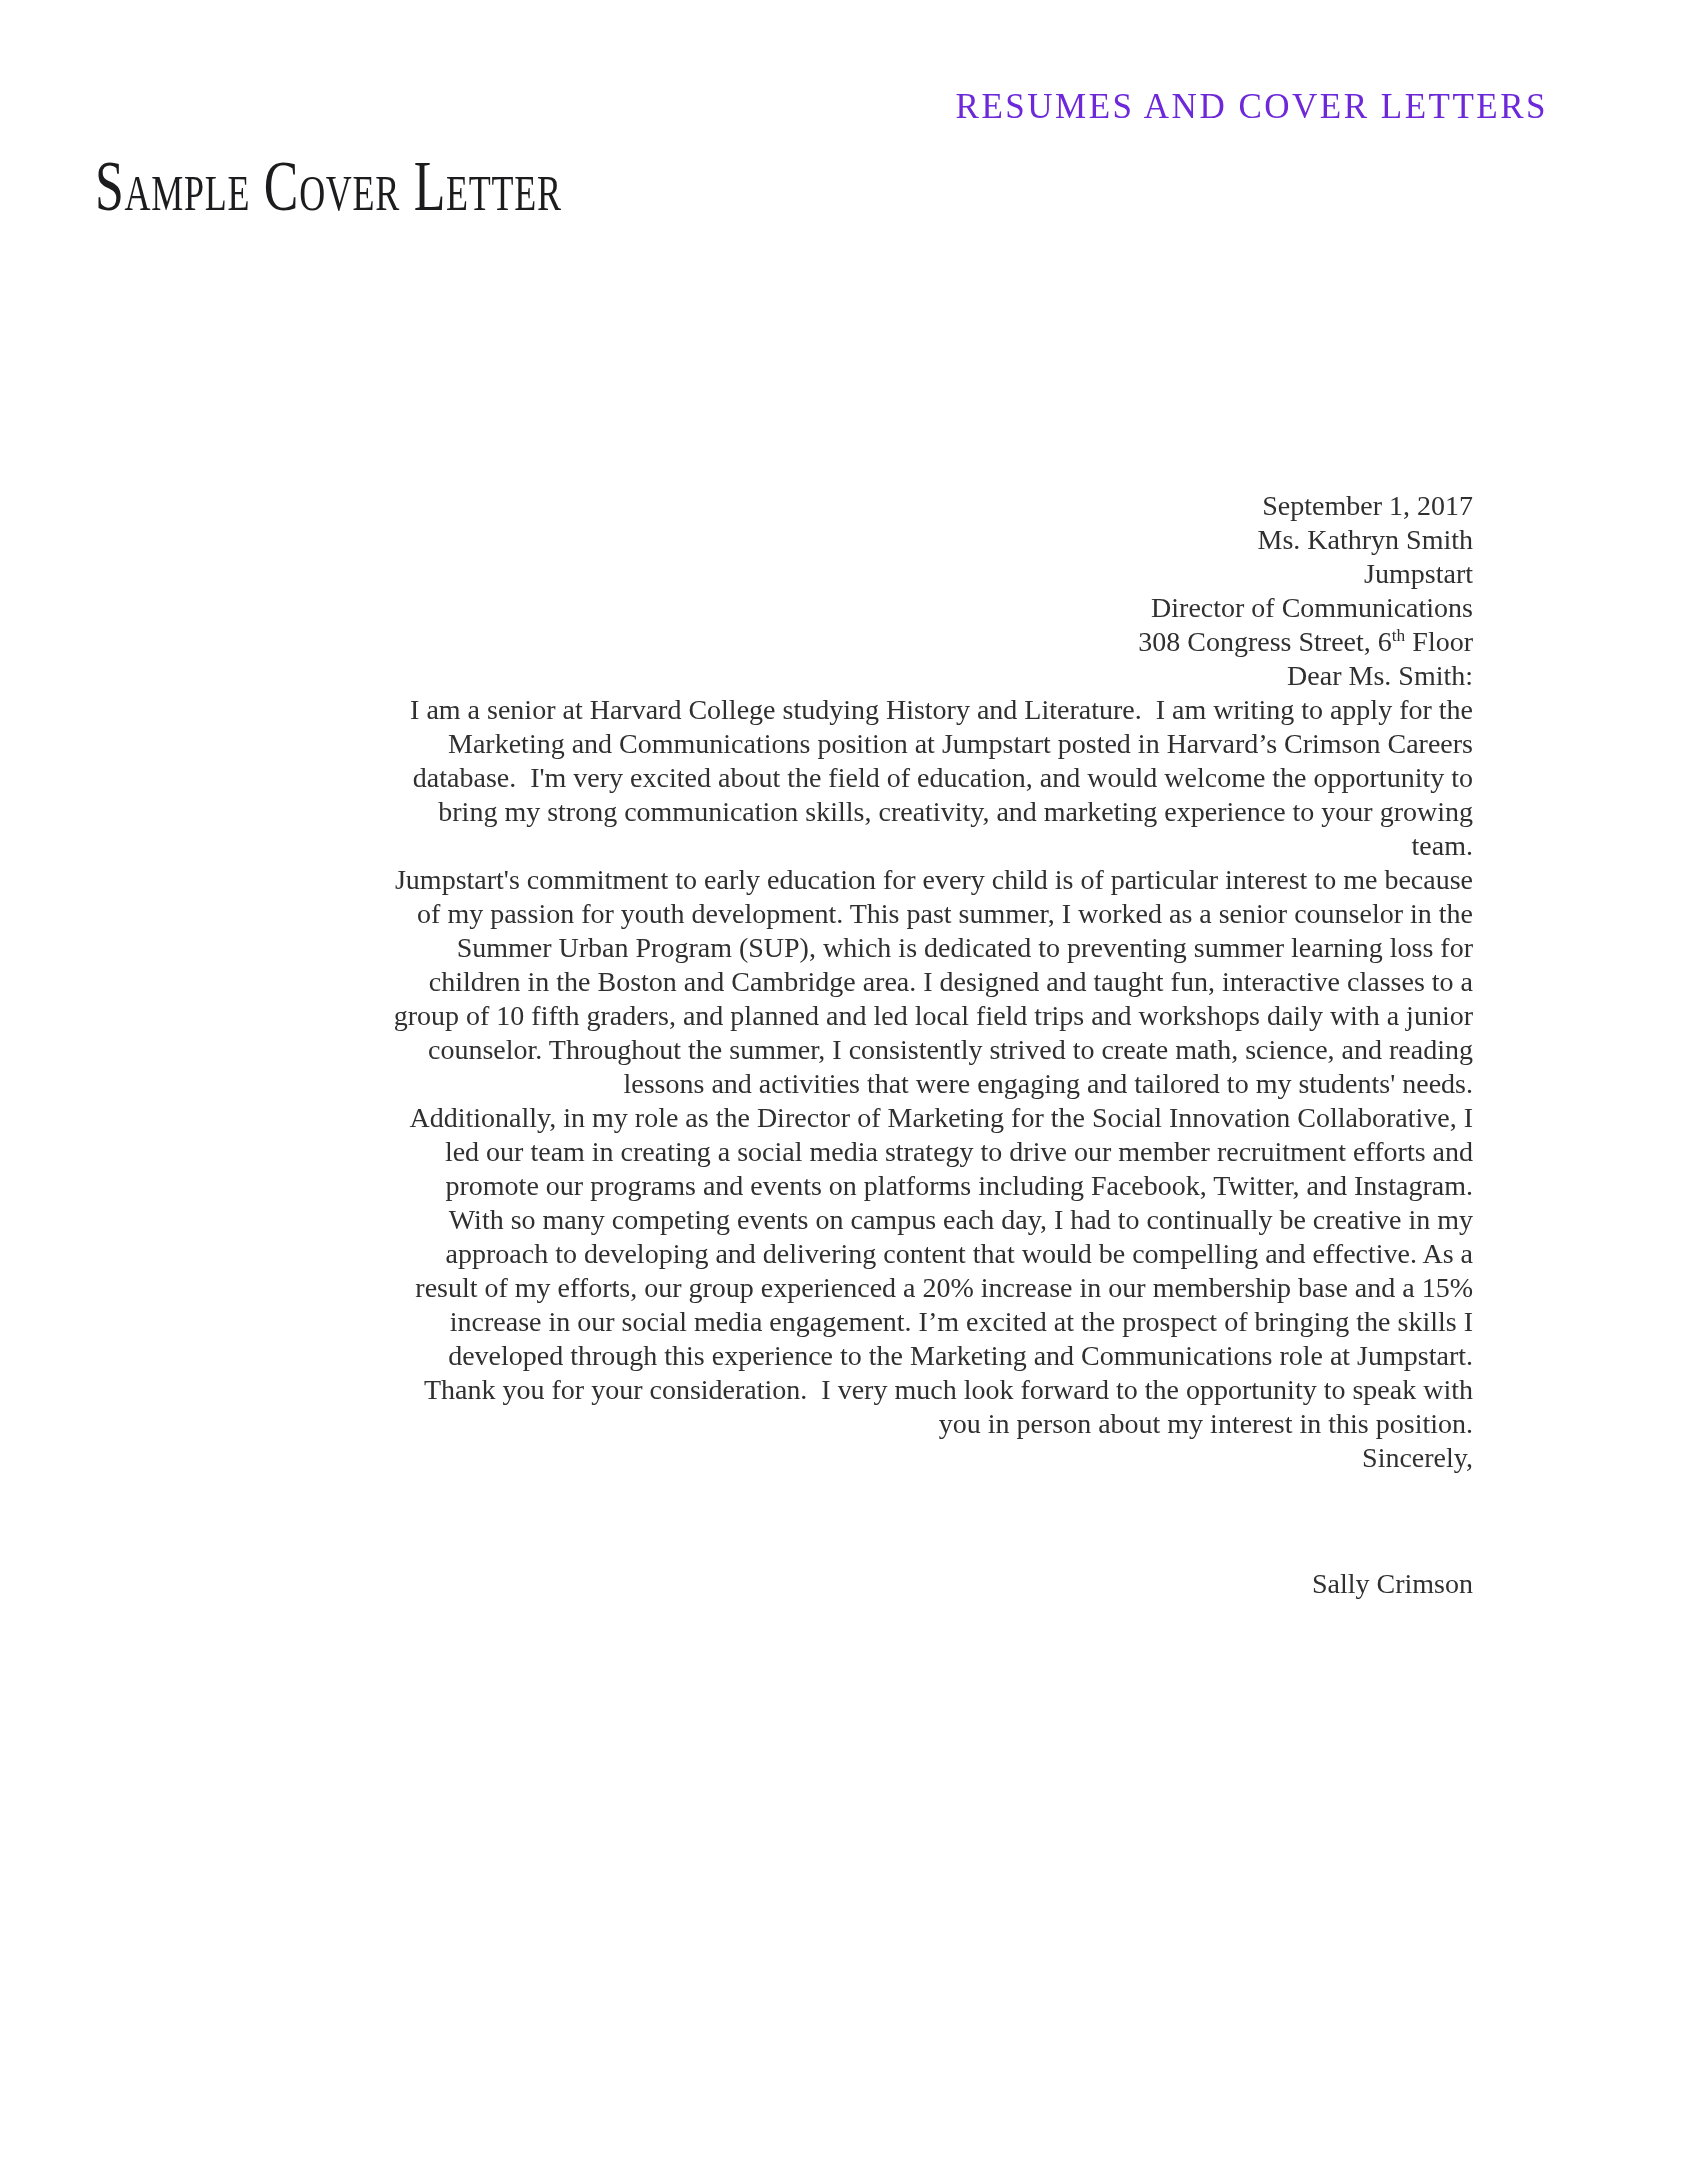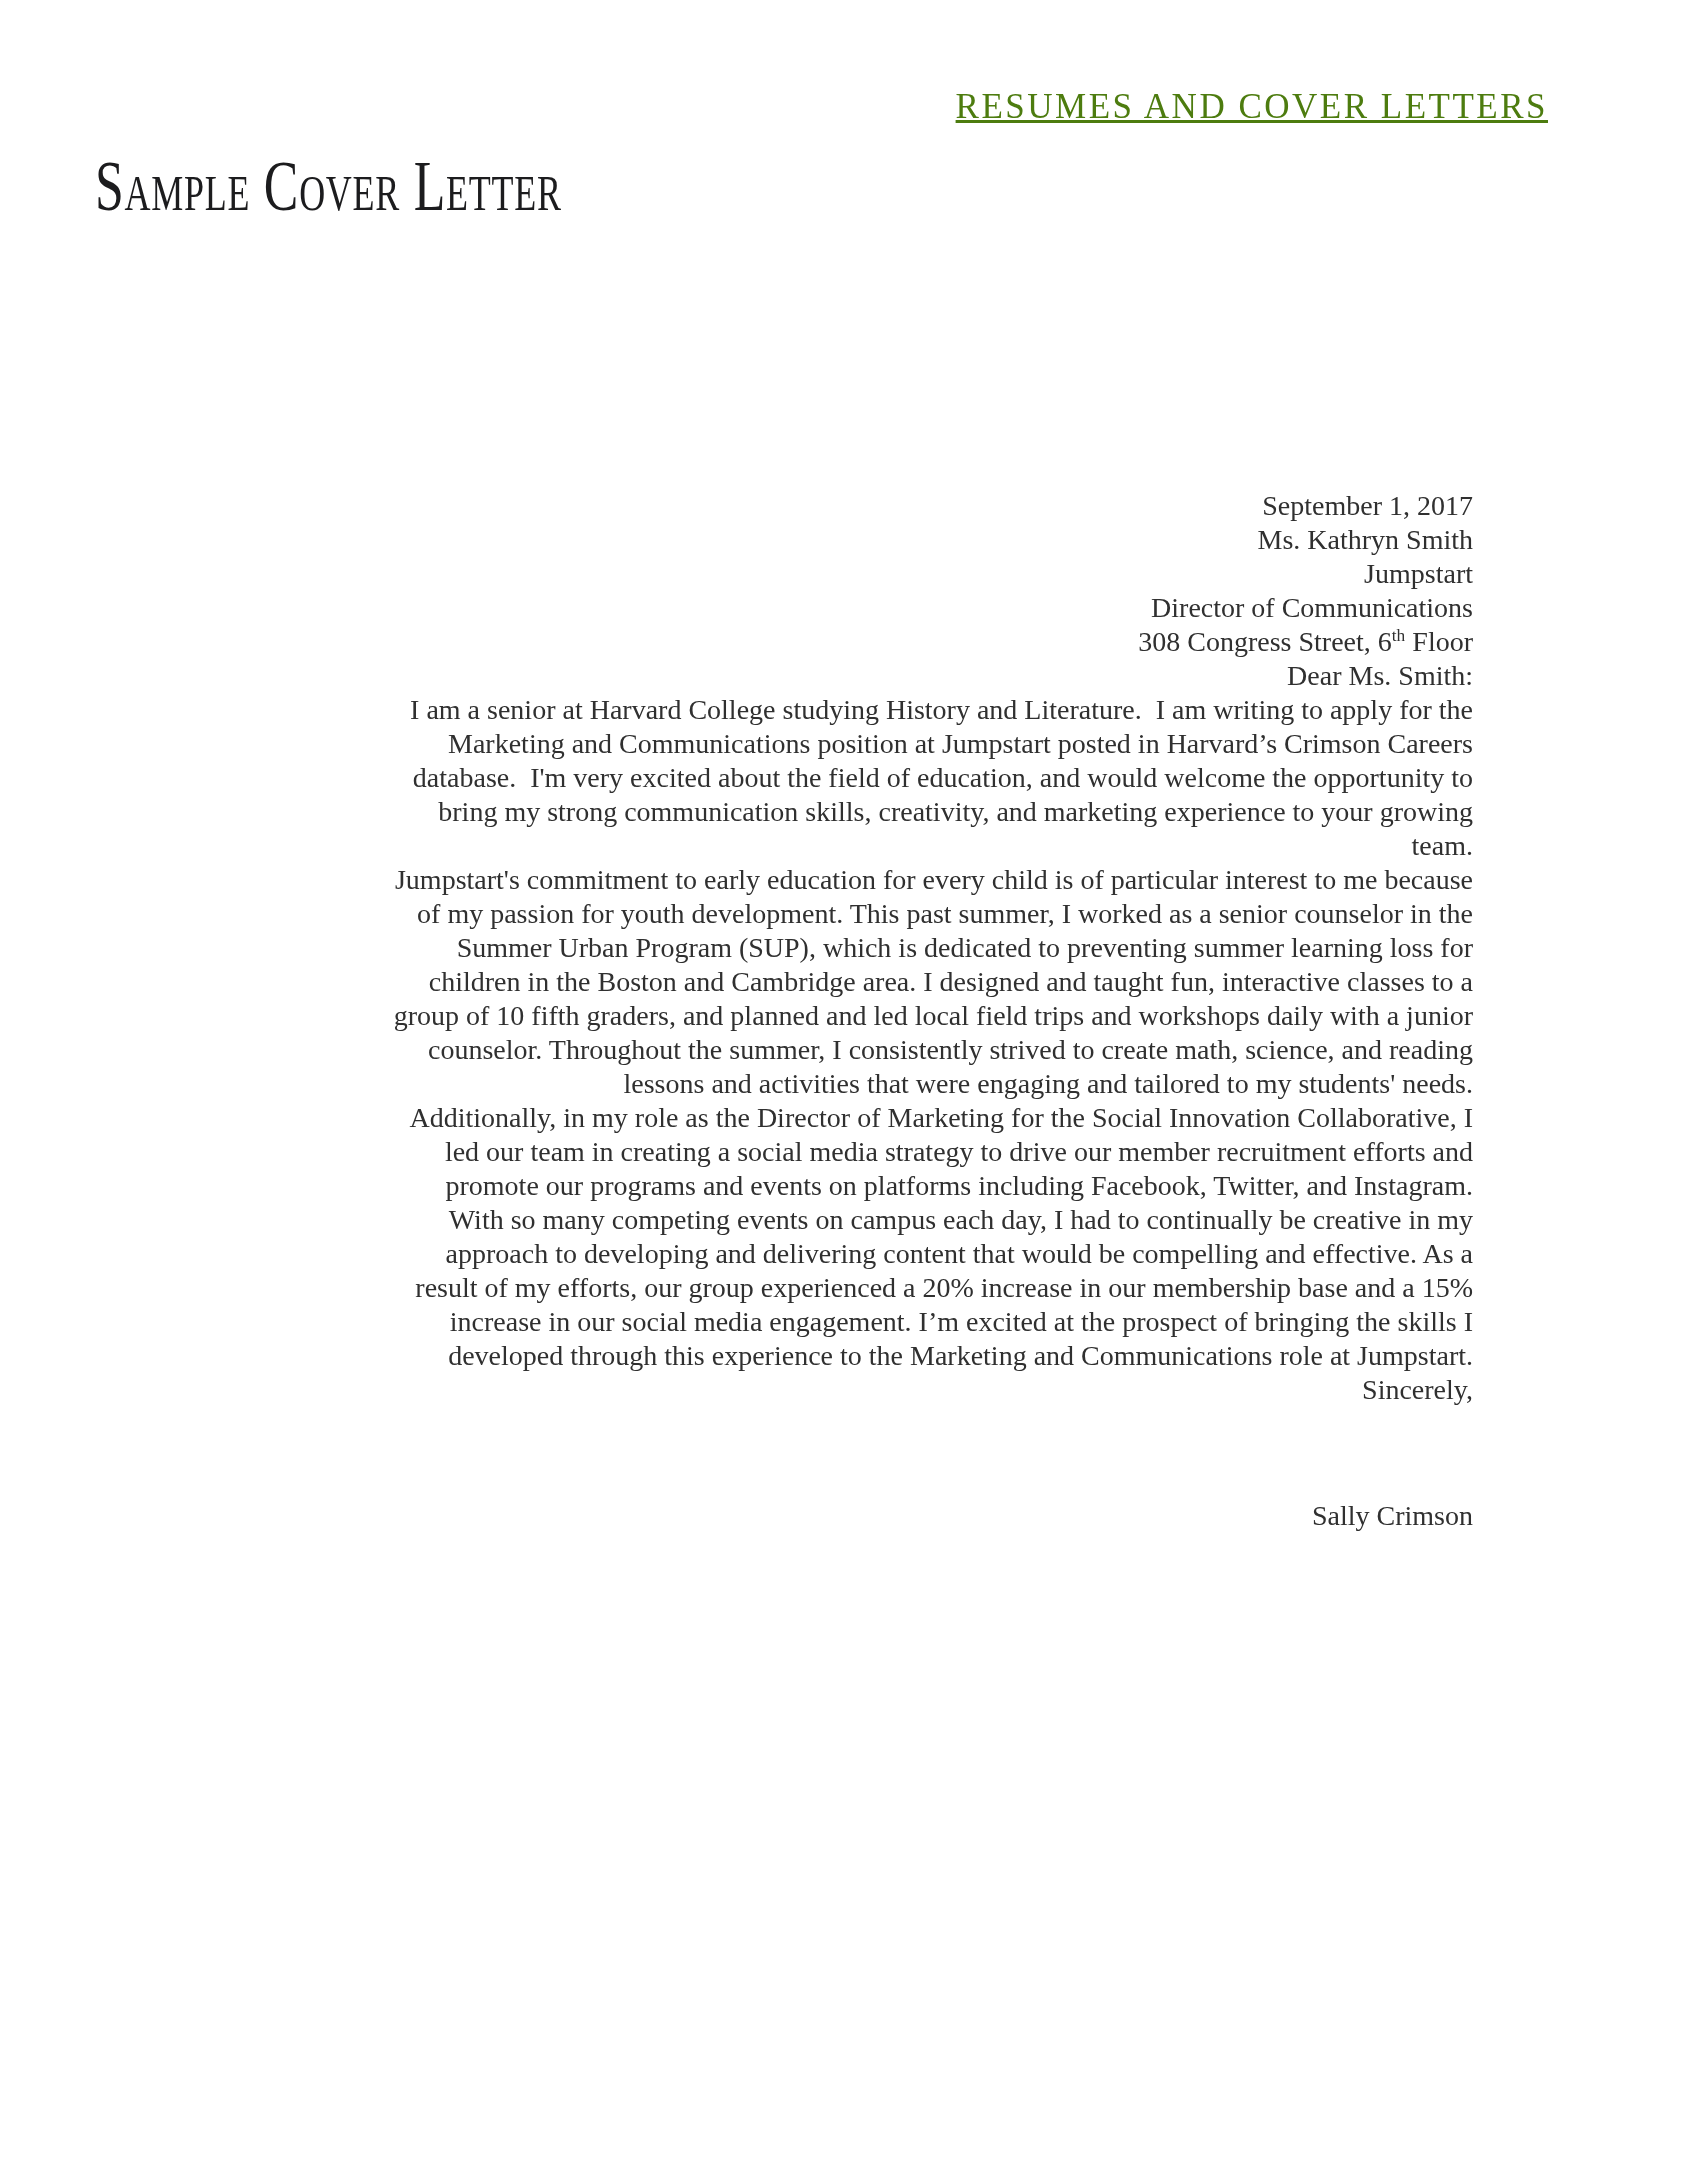--- a/index.html
+++ b/index.html
@@ -15,24 +15,23 @@
     font-family: "Liberation Serif", serif;
     color: #303030;
     overflow: hidden;
   }
   .header-label {
     position: absolute;
     top: 87px;
     right: 135px;
     font-size: 35px;
     letter-spacing: 2.5px;
-    color: #4d7c0f;
+    color: #6d28d9;
     font-weight: normal;
     white-space: nowrap;
-    text-decoration: underline;
   }
   .doc-title {
     position: absolute;
     left: 95px;
     top: 150px;
     font-size: 72px;
     line-height: 1;
     font-variant: small-caps;
     letter-spacing: 1px;
     color: #1c1c1e;
@@ -104,20 +103,22 @@
 
     <div class="paragraph gap">Additionally, in my role as the Director of Marketing for the Social Innovation Collaborative, I
 led our team in creating a social media strategy to drive our member recruitment efforts and
 promote our programs and events on platforms including Facebook, Twitter, and Instagram.
 With so many competing events on campus each day, I had to continually be creative in my
 approach to developing and delivering content that would be compelling and effective. As a
 result of my efforts, our group experienced a 20% increase in our membership base and a 15%
 increase in our social media engagement. I’m excited at the prospect of bringing the skills I
 developed through this experience to the Marketing and Communications role at Jumpstart.</div>
 
+    <div class="paragraph gap">Thank you for your consideration.  I very much look forward to the opportunity to speak with
+you in person about my interest in this position.</div>
 
     <div class="closing gap">Sincerely,</div>
 
     <div class="signature">Sally Crimson</div>
 
   </div>
 </div>
 
 
 </body></html>

